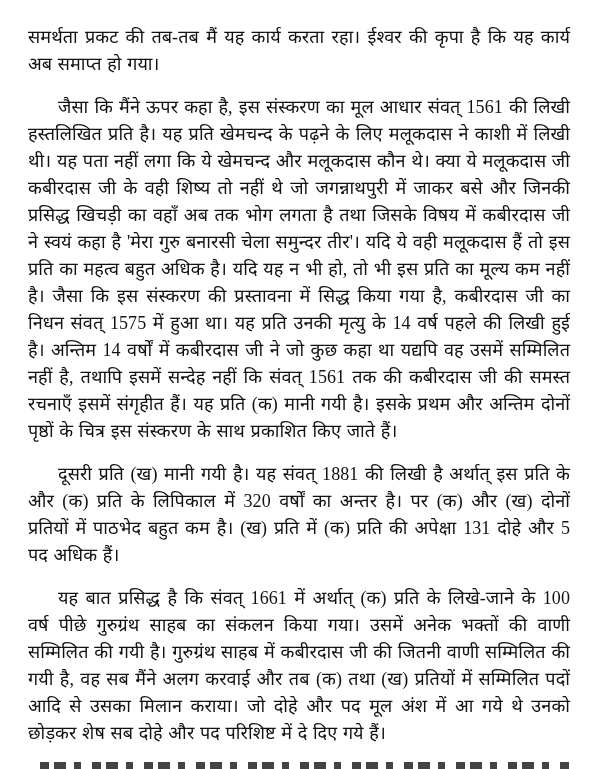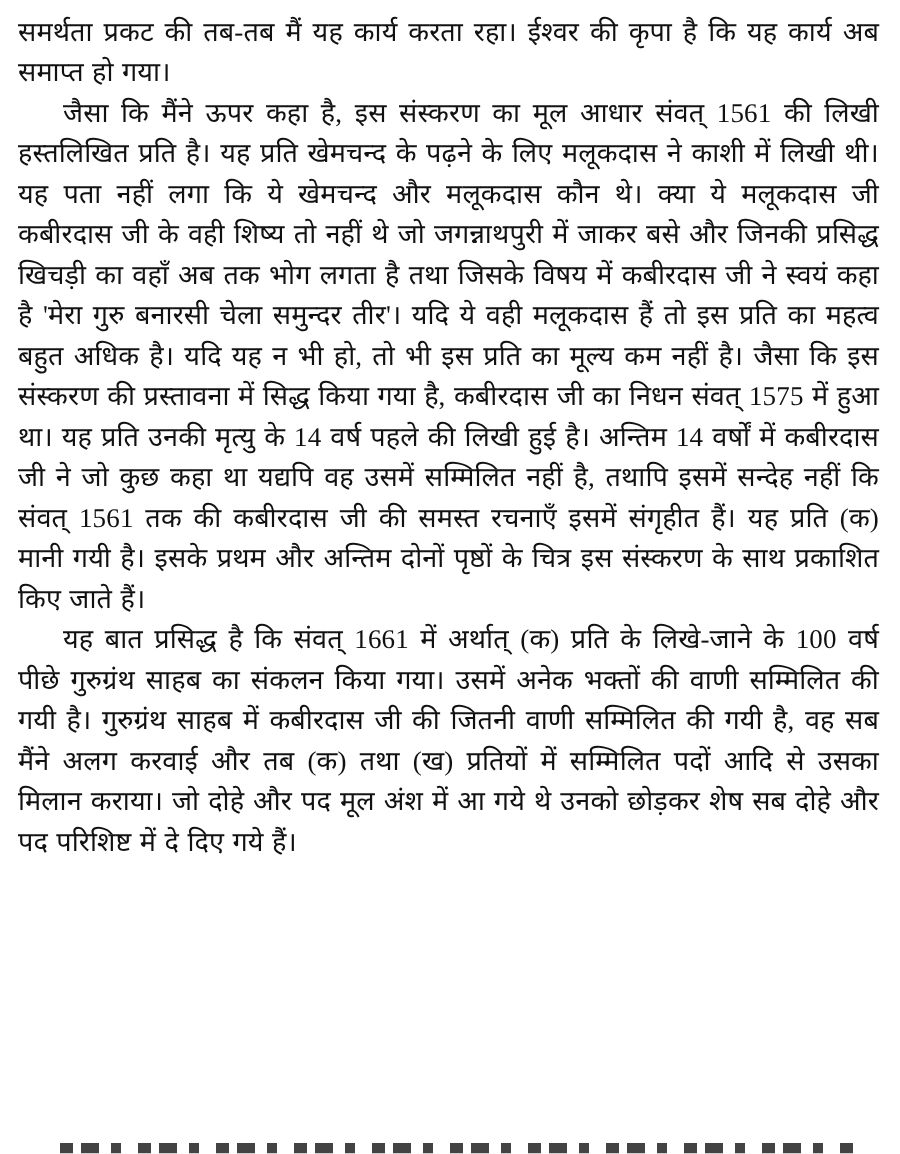--- a/index.html
+++ b/index.html
@@ -16,21 +16,21 @@
   }
   .page {
     box-sizing: border-box;
     width: 600px;
     height: 769px;
     padding: 8px 14px 0 12px;
     background: #ffffff;
     position: relative;
   }
   .page p {
-    margin: 0;
+    margin: 16px;
     font-size: 18px;
     line-height: 27px;
     text-align: justify;
     font-weight: 500;
     letter-spacing: 0.1px;
     word-spacing: 1px;
   }
   .page p.indent {
     text-indent: 30px;
   }
@@ -54,15 +54,16 @@
       );
     background-size: 52px 7px;
   }
 </style>
 </head>
 <body>
 
 <div class="page">
   <p>समर्थता प्रकट की तब-तब मैं यह कार्य करता रहा। ईश्वर की कृपा है कि यह कार्य अब समाप्त हो गया।</p>
   <p class="indent">जैसा कि मैंने ऊपर कहा है, इस संस्करण का मूल आधार संवत् 1561 की लिखी हस्तलिखित प्रति है। यह प्रति खेमचन्द के पढ़ने के लिए मलूकदास ने काशी में लिखी थी। यह पता नहीं लगा कि ये खेमचन्द और मलूकदास कौन थे। क्या ये मलूकदास जी कबीरदास जी के वही शिष्य तो नहीं थे जो जगन्नाथपुरी में जाकर बसे और जिनकी प्रसिद्ध खिचड़ी का वहाँ अब तक भोग लगता है तथा जिसके विषय में कबीरदास जी ने स्वयं कहा है 'मेरा गुरु बनारसी चेला समुन्दर तीर'। यदि ये वही मलूकदास हैं तो इस प्रति का महत्व बहुत अधिक है। यदि यह न भी हो, तो भी इस प्रति का मूल्य कम नहीं है। जैसा कि इस संस्करण की प्रस्तावना में सिद्ध किया गया है, कबीरदास जी का निधन संवत् 1575 में हुआ था। यह प्रति उनकी मृत्यु के 14 वर्ष पहले की लिखी हुई है। अन्तिम 14 वर्षों में कबीरदास जी ने जो कुछ कहा था यद्यपि वह उसमें सम्मिलित नहीं है, तथापि इसमें सन्देह नहीं कि संवत् 1561 तक की कबीरदास जी की समस्त रचनाएँ इसमें संगृहीत हैं। यह प्रति (क) मानी गयी है। इसके प्रथम और अन्तिम दोनों पृष्ठों के चित्र इस संस्करण के साथ प्रकाशित किए जाते हैं।</p>
+  <p class="indent">दूसरी प्रति (ख) मानी गयी है। यह संवत् 1881 की लिखी है अर्थात् इस प्रति के और (क) प्रति के लिपिकाल में 320 वर्षों का अन्तर है। पर (क) और (ख) दोनों प्रतियों में पाठभेद बहुत कम है। (ख) प्रति में (क) प्रति की अपेक्षा 131 दोहे और 5 पद अधिक हैं।</p>
   <p class="indent">यह बात प्रसिद्ध है कि संवत् 1661 में अर्थात् (क) प्रति के लिखे-जाने के 100 वर्ष पीछे गुरुग्रंथ साहब का संकलन किया गया। उसमें अनेक भक्तों की वाणी सम्मिलित की गयी है। गुरुग्रंथ साहब में कबीरदास जी की जितनी वाणी सम्मिलित की गयी है, वह सब मैंने अलग करवाई और तब (क) तथा (ख) प्रतियों में सम्मिलित पदों आदि से उसका मिलान कराया। जो दोहे और पद मूल अंश में आ गये थे उनको छोड़कर शेष सब दोहे और पद परिशिष्ट में दे दिए गये हैं।</p>
   <div class="cut-line"></div>
 </div>
 
 </body></html>

